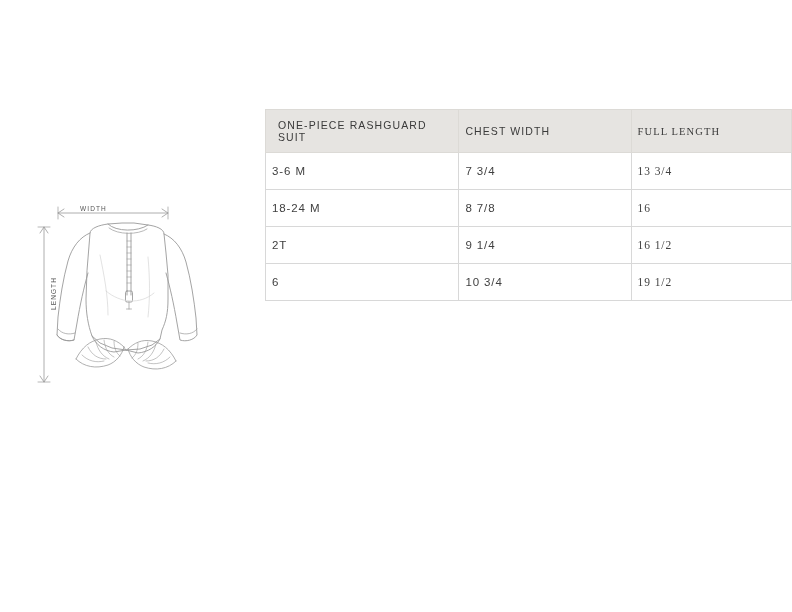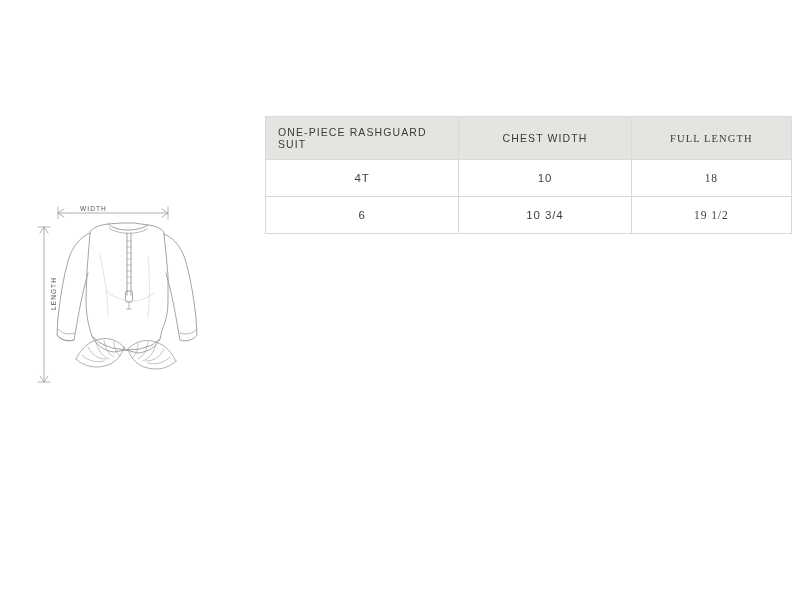--- a/index.html
+++ b/index.html
@@ -41,31 +41,31 @@
     color: #555;
     transform: rotate(-90deg);
     transform-origin: center center;
     white-space: nowrap;
   }
 
   
   #size-table {
     position: absolute;
     left: 265px;
-    top: 116px;
+    top: 109px;
     border-collapse: collapse;
     font-size: 11.5px;
     letter-spacing: 0.9px;
     table-layout: fixed;
   }
   #size-table th,
   #size-table td {
     border: 1px solid #d8d8d8;
     height: 36px;
-    text-align: center;
+    text-align: left;
     vertical-align: middle;
     font-weight: normal;
     color: #3f3f3f;
     padding: 0 6px;
   }
   #size-table thead th {
     background: #e6e4e1;
     font-size: 10.5px;
     letter-spacing: 1.1px;
     color: #3a3a3a;
@@ -172,23 +172,33 @@
 <table id="size-table">
   <thead>
     <tr>
       <th class="col-size">ONE-PIECE RASHGUARD SUIT</th>
       <th class="col-chest">CHEST WIDTH</th>
       <th class="col-length">FULL LENGTH</th>
     </tr>
   </thead>
   <tbody>
     <tr>
-      <td class="col-size">4T</td>
-      <td class="col-chest">10</td>
-      <td class="col-length">18</td>
+      <td class="col-size">3-6 M</td>
+      <td class="col-chest">7 3/4</td>
+      <td class="col-length">13 3/4</td>
+    </tr>
+    <tr>
+      <td class="col-size">18-24 M</td>
+      <td class="col-chest">8 7/8</td>
+      <td class="col-length">16</td>
+    </tr>
+    <tr>
+      <td class="col-size">2T</td>
+      <td class="col-chest">9 1/4</td>
+      <td class="col-length">16 1/2</td>
     </tr>
     <tr>
       <td class="col-size">6</td>
       <td class="col-chest">10 3/4</td>
       <td class="col-length">19 1/2</td>
     </tr>
   </tbody>
 </table>
 
 </body></html>

